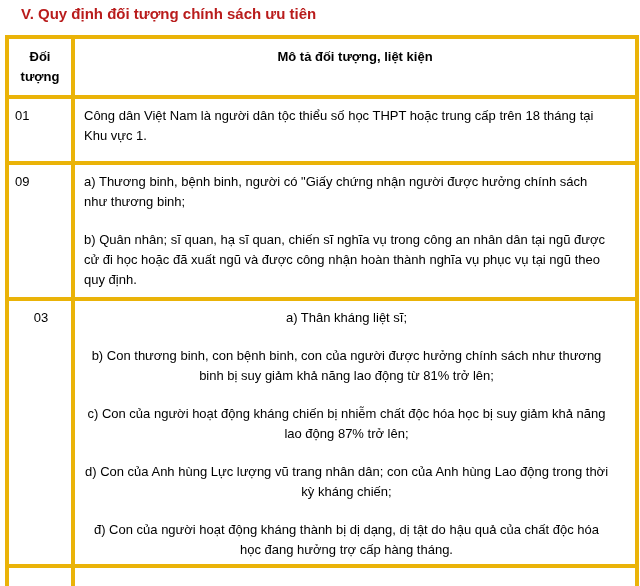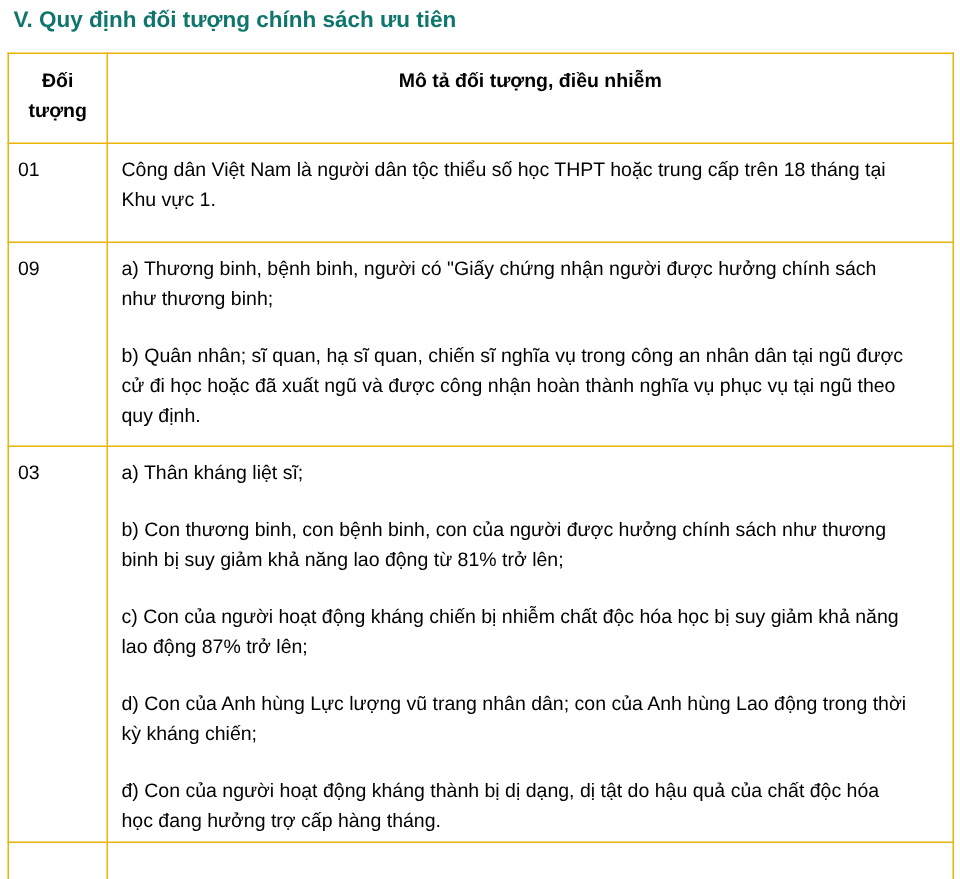--- a/index.html
+++ b/index.html
@@ -14,31 +14,31 @@
     font-family: "Liberation Sans", "DejaVu Sans", sans-serif;
     color: #000000;
   }
   .page {
     padding: 2px 5px 0 5px;
   }
   .doc-title {
     font-size: 15px;
     line-height: 19px;
     font-weight: bold;
-    margin: 2px 0 12px 4px;
-    color: #0f766e;
+    margin: 2px 0 12px 16px;
+    color: #b91c1c;
   }
   table.doc-table {
     border-collapse: collapse;
     width: 630px;
     table-layout: fixed;
   }
   table.doc-table th,
   table.doc-table td {
-    border: 1px solid #eab308;
+    border: 4px solid #eab308;
     vertical-align: top;
     font-size: 13px;
     line-height: 20px;
     word-wrap: break-word;
   }
   col.col-code  { width: 66px; }
   col.col-desc  { width: 564px; }
   th.cell-head {
     font-weight: bold;
     text-align: center;
@@ -53,39 +53,39 @@
   td.cell-desc p {
     margin: 0;
   }
   td.cell-desc p + p {
     margin-top: 18px;
   }
   tr.r-head  { height: 60px; }
   tr.r-nhom1 { height: 36px; }
   tr.r-01    { height: 66px; }
   tr.r-02    { height: 136px; }
-  tr.r-03    { height: 246px; }
+  tr.r-03    { height: 246px; text-align: center; }
   tr.r-next  { height: 34px; }
 </style>
 </head>
 <body>
 
 <div class="page">
 
   <h1 class="doc-title">V. Quy định đối tượng chính sách ưu tiên</h1>
 
   <table class="doc-table">
     <colgroup>
       <col class="col-code">
       <col class="col-desc">
     </colgroup>
     <thead>
       <tr class="r-head">
         <th class="cell-head">Đối tượng</th>
-        <th class="cell-head">Mô tả đối tượng, điều nhiễm</th>
+        <th class="cell-head">Mô tả đối tượng, liệt kiện</th>
       </tr>
     </thead>
     <tbody>
 
 
       <tr class="r-01">
         <td class="cell-code">01</td>
         <td class="cell-desc">
           <p>Công dân Việt Nam là người dân tộc thiểu số học THPT hoặc trung cấp trên 18 tháng tại Khu vực 1.</p>
         </td>

